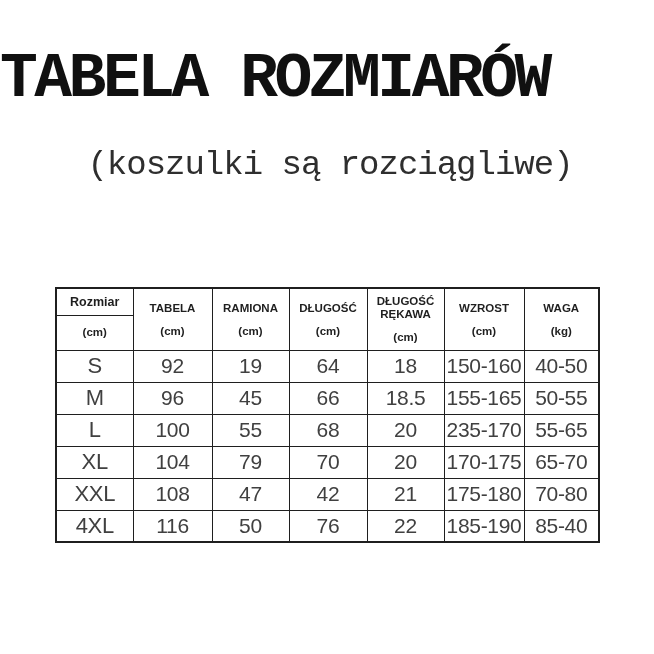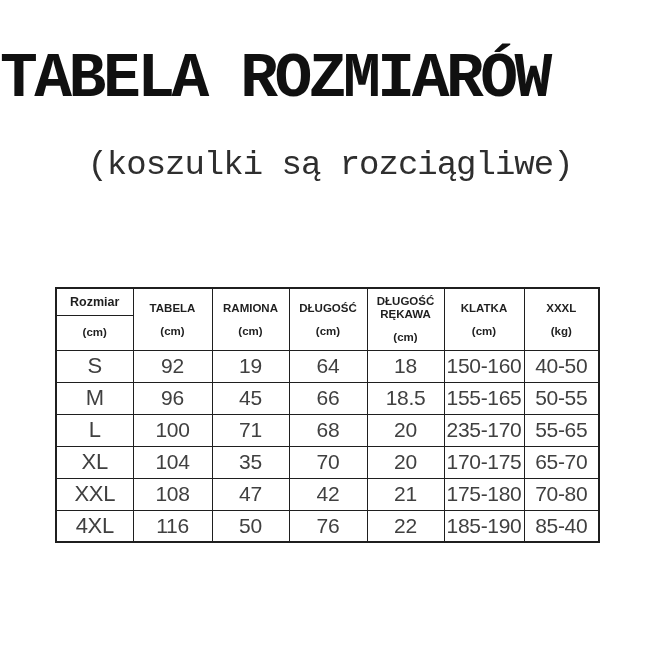--- a/index.html
+++ b/index.html
@@ -140,25 +140,25 @@
         </th>
         <th>
           <span class="h-label">DŁUGOŚĆ</span>
           <span class="h-unit">(cm)</span>
         </th>
         <th>
           <span class="h-label">DŁUGOŚĆ RĘKAWA</span>
           <span class="h-unit">(cm)</span>
         </th>
         <th>
-          <span class="h-label">KLATKA</span>
-          <span class="h-unit">(cm)</span>
-        </th>
-        <th>
-          <span class="h-label">XXXL</span>
+          <span class="h-label">WZROST</span>
+          <span class="h-unit">(cm)</span>
+        </th>
+        <th>
+          <span class="h-label">WAGA</span>
           <span class="h-unit">(kg)</span>
         </th>
       </tr>
     </thead>
     <tbody>
       <tr>
         <td class="size-cell">S</td>
         <td>92</td>
         <td>19</td>
         <td>64</td>
@@ -171,30 +171,30 @@
         <td>96</td>
         <td>45</td>
         <td>66</td>
         <td>18.5</td>
         <td>155-165</td>
         <td>50-55</td>
       </tr>
       <tr>
         <td class="size-cell">L</td>
         <td>100</td>
-        <td>71</td>
+        <td>55</td>
         <td>68</td>
         <td>20</td>
         <td>235-170</td>
         <td>55-65</td>
       </tr>
       <tr>
         <td class="size-cell">XL</td>
         <td>104</td>
-        <td>35</td>
+        <td>79</td>
         <td>70</td>
         <td>20</td>
         <td>170-175</td>
         <td>65-70</td>
       </tr>
       <tr>
         <td class="size-cell">XXL</td>
         <td>108</td>
         <td>47</td>
         <td>42</td>

